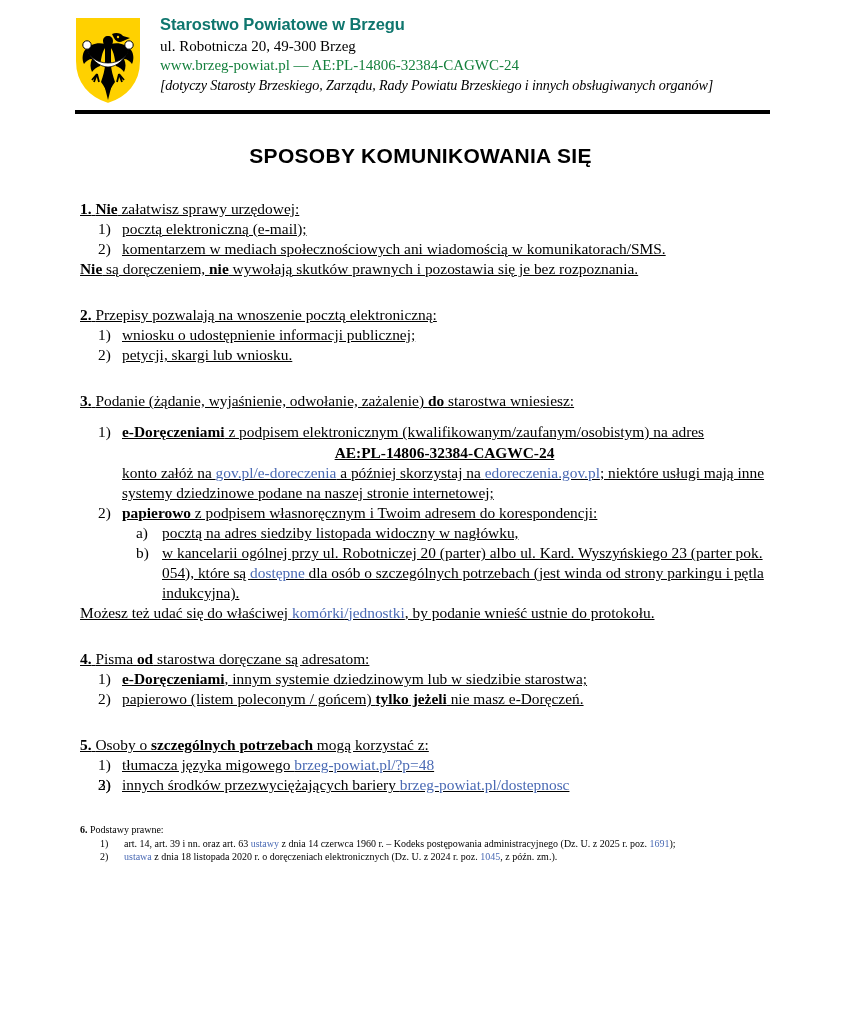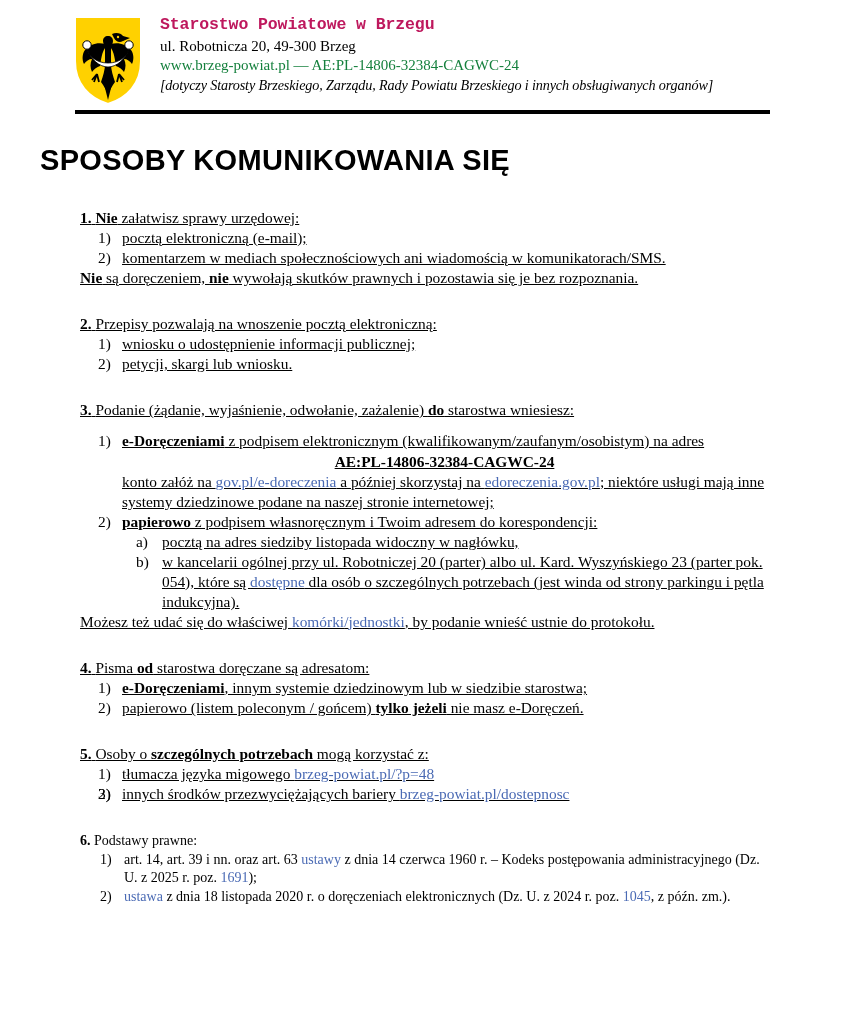--- a/index.html
+++ b/index.html
@@ -37,26 +37,26 @@
     margin-right: 16px;
     margin-top: 2px;
   }
   .crest svg { display: block; width: 72px; height: 92px; }
 
   .letterhead-text {
     flex: 1 1 auto;
     padding-top: 2px;
   }
   .org-name {
-    font-family: Liberation Mono, monospace;
+    font-family: Liberation Sans, sans-serif;
     font-weight: bold;
     font-size: 16.5px;
     line-height: 1.32;
     letter-spacing: -0.1px;
-    color: #be185d;
+    color: #0f766e;
     margin-bottom: 1px;
   }
   .org-line {
     font-size: 15px;
     line-height: 1.30;
     color: #000;
     white-space: nowrap;
   }
   .org-line.link-line {
     color: #15803d;
@@ -71,22 +71,23 @@
   .rule {
     height: 4px;
     background: #000;
     margin: 4px 71px 0 75px;
   }
 
   
   .doc-title {
     font-family: "Liberation Sans", "DejaVu Sans", sans-serif;
     font-weight: bold;
-    font-size: 29px;
+    font-size: 21px;
     letter-spacing: 0.3px;
+    text-align: center;
     margin: 30px 0 0 0;
     padding: 0 40px;
     color: #000;
   }
 
   
   .content {
     padding: 0 74px 0 80px;
     font-size: 15.4px;
     line-height: 1.30;
@@ -147,21 +148,21 @@
     font-weight: bold;
     margin-top: 1px;
   }
 
   b, strong { font-weight: bold; }
   .u { text-decoration: underline; }
   .lnk { color: #4a6ab4; }
 
   .sect6 {
     margin-top: 28px;
-    font-size: 14px;
+    font-size: 10px;
     line-height: 1.32;
   }
   .sect6 ol.lvl1 > li { padding-left: 44px; }
   .sect6 ol.lvl1 > li > .mark { left: 20px; }
 
   .hang { display: block; }
 </style>
 </head>
 <body>
 

